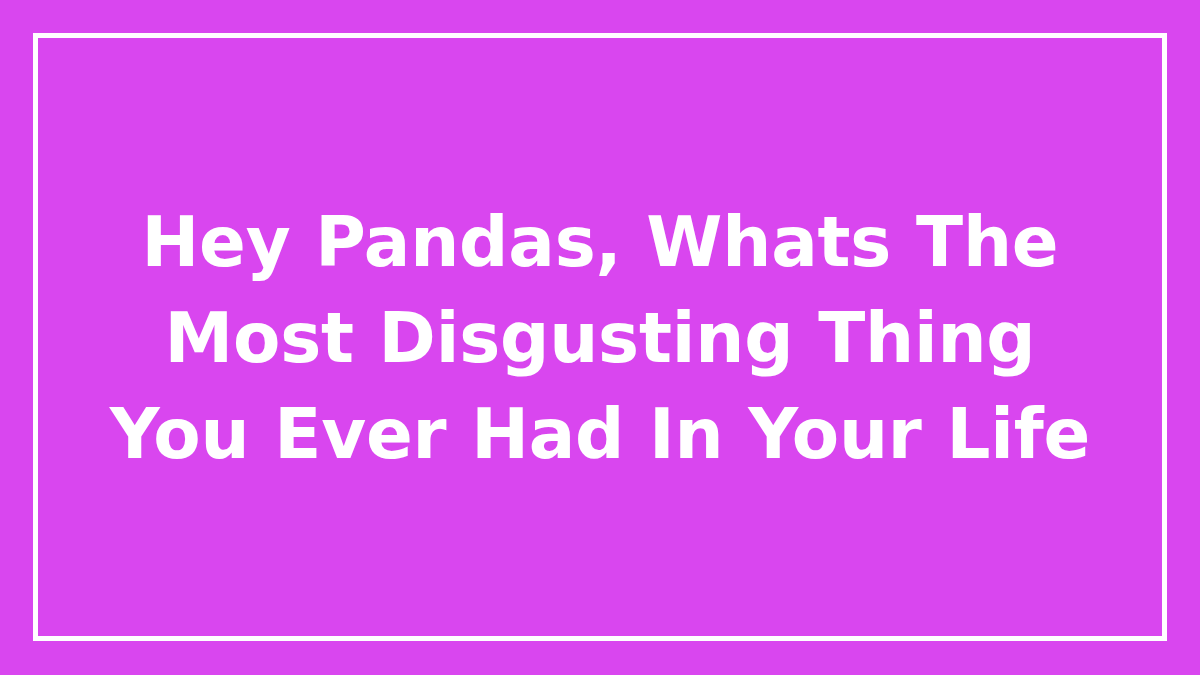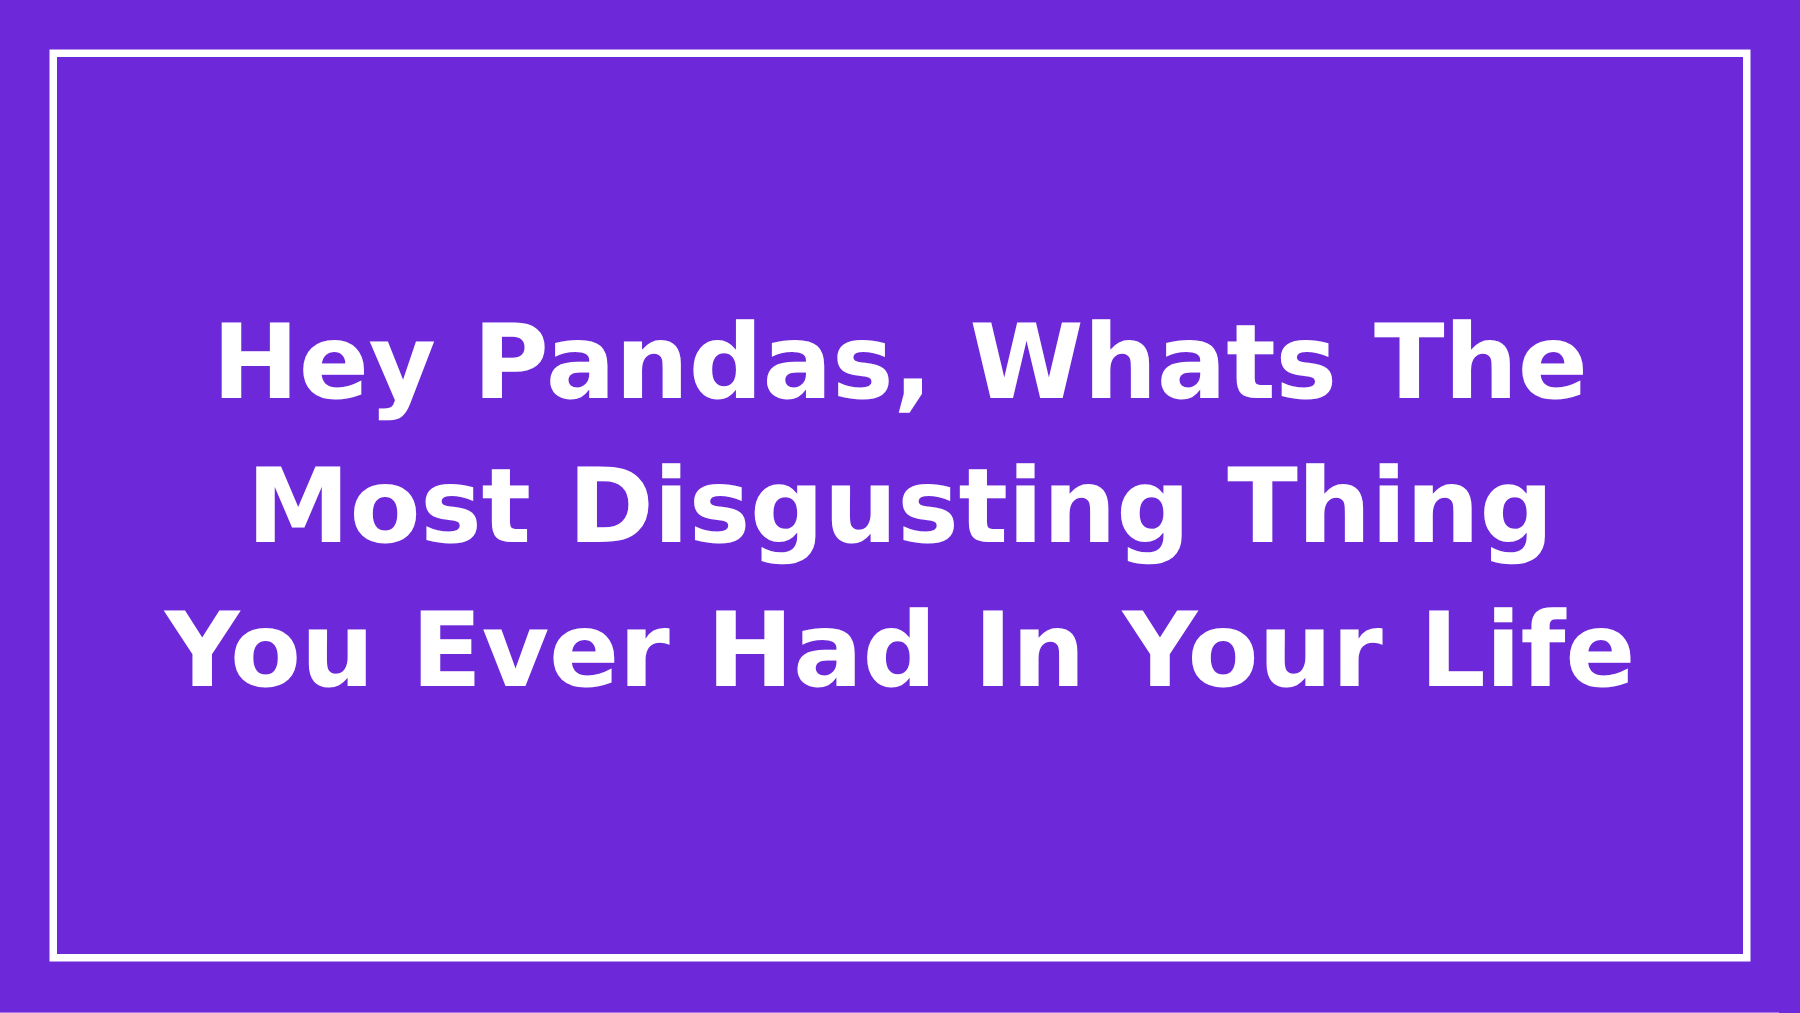--- a/index.html
+++ b/index.html
@@ -13,21 +13,21 @@
 
   body {
     font-family: "DejaVu Sans", sans-serif;
   }
 
   .card {
     position: relative;
     box-sizing: border-box;
     width: 1200px;
     height: 675px;
-    background: #6d28d9;
+    background: #d946ef;
     display: flex;
     align-items: center;
     justify-content: center;
   }
 
   
   .card-frame {
     position: absolute;
     left: 33px;
     top: 33px;

